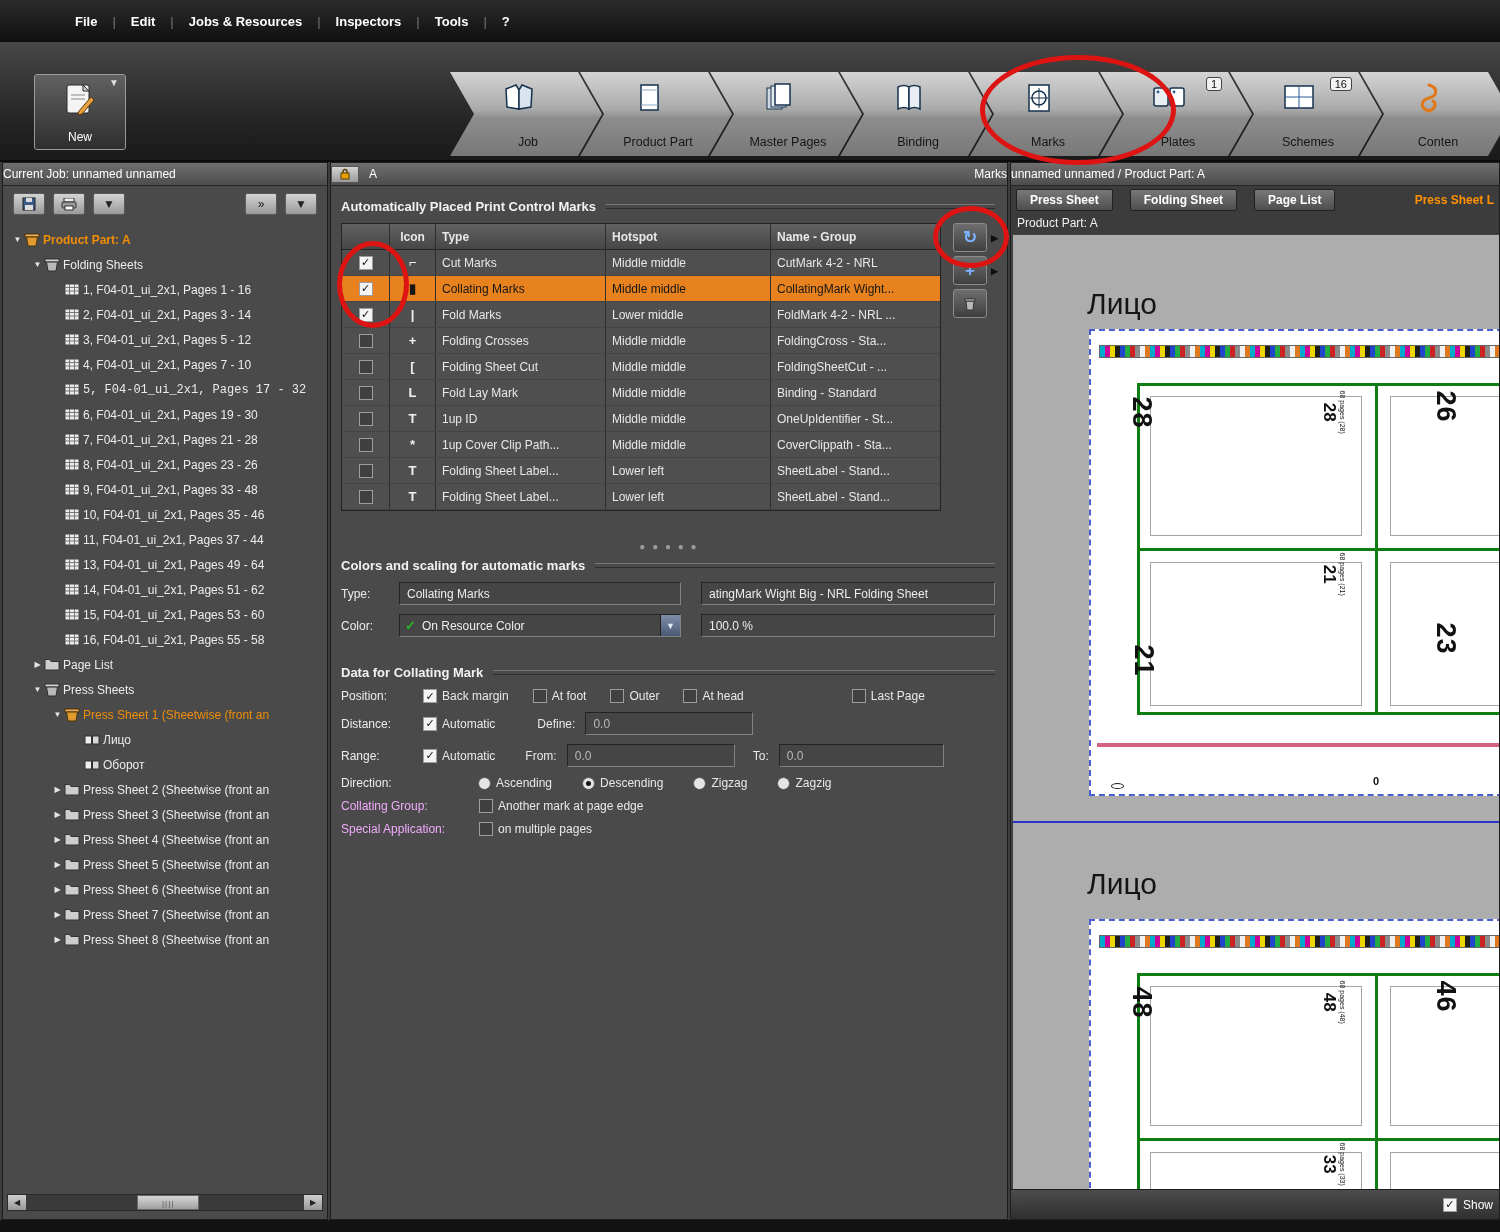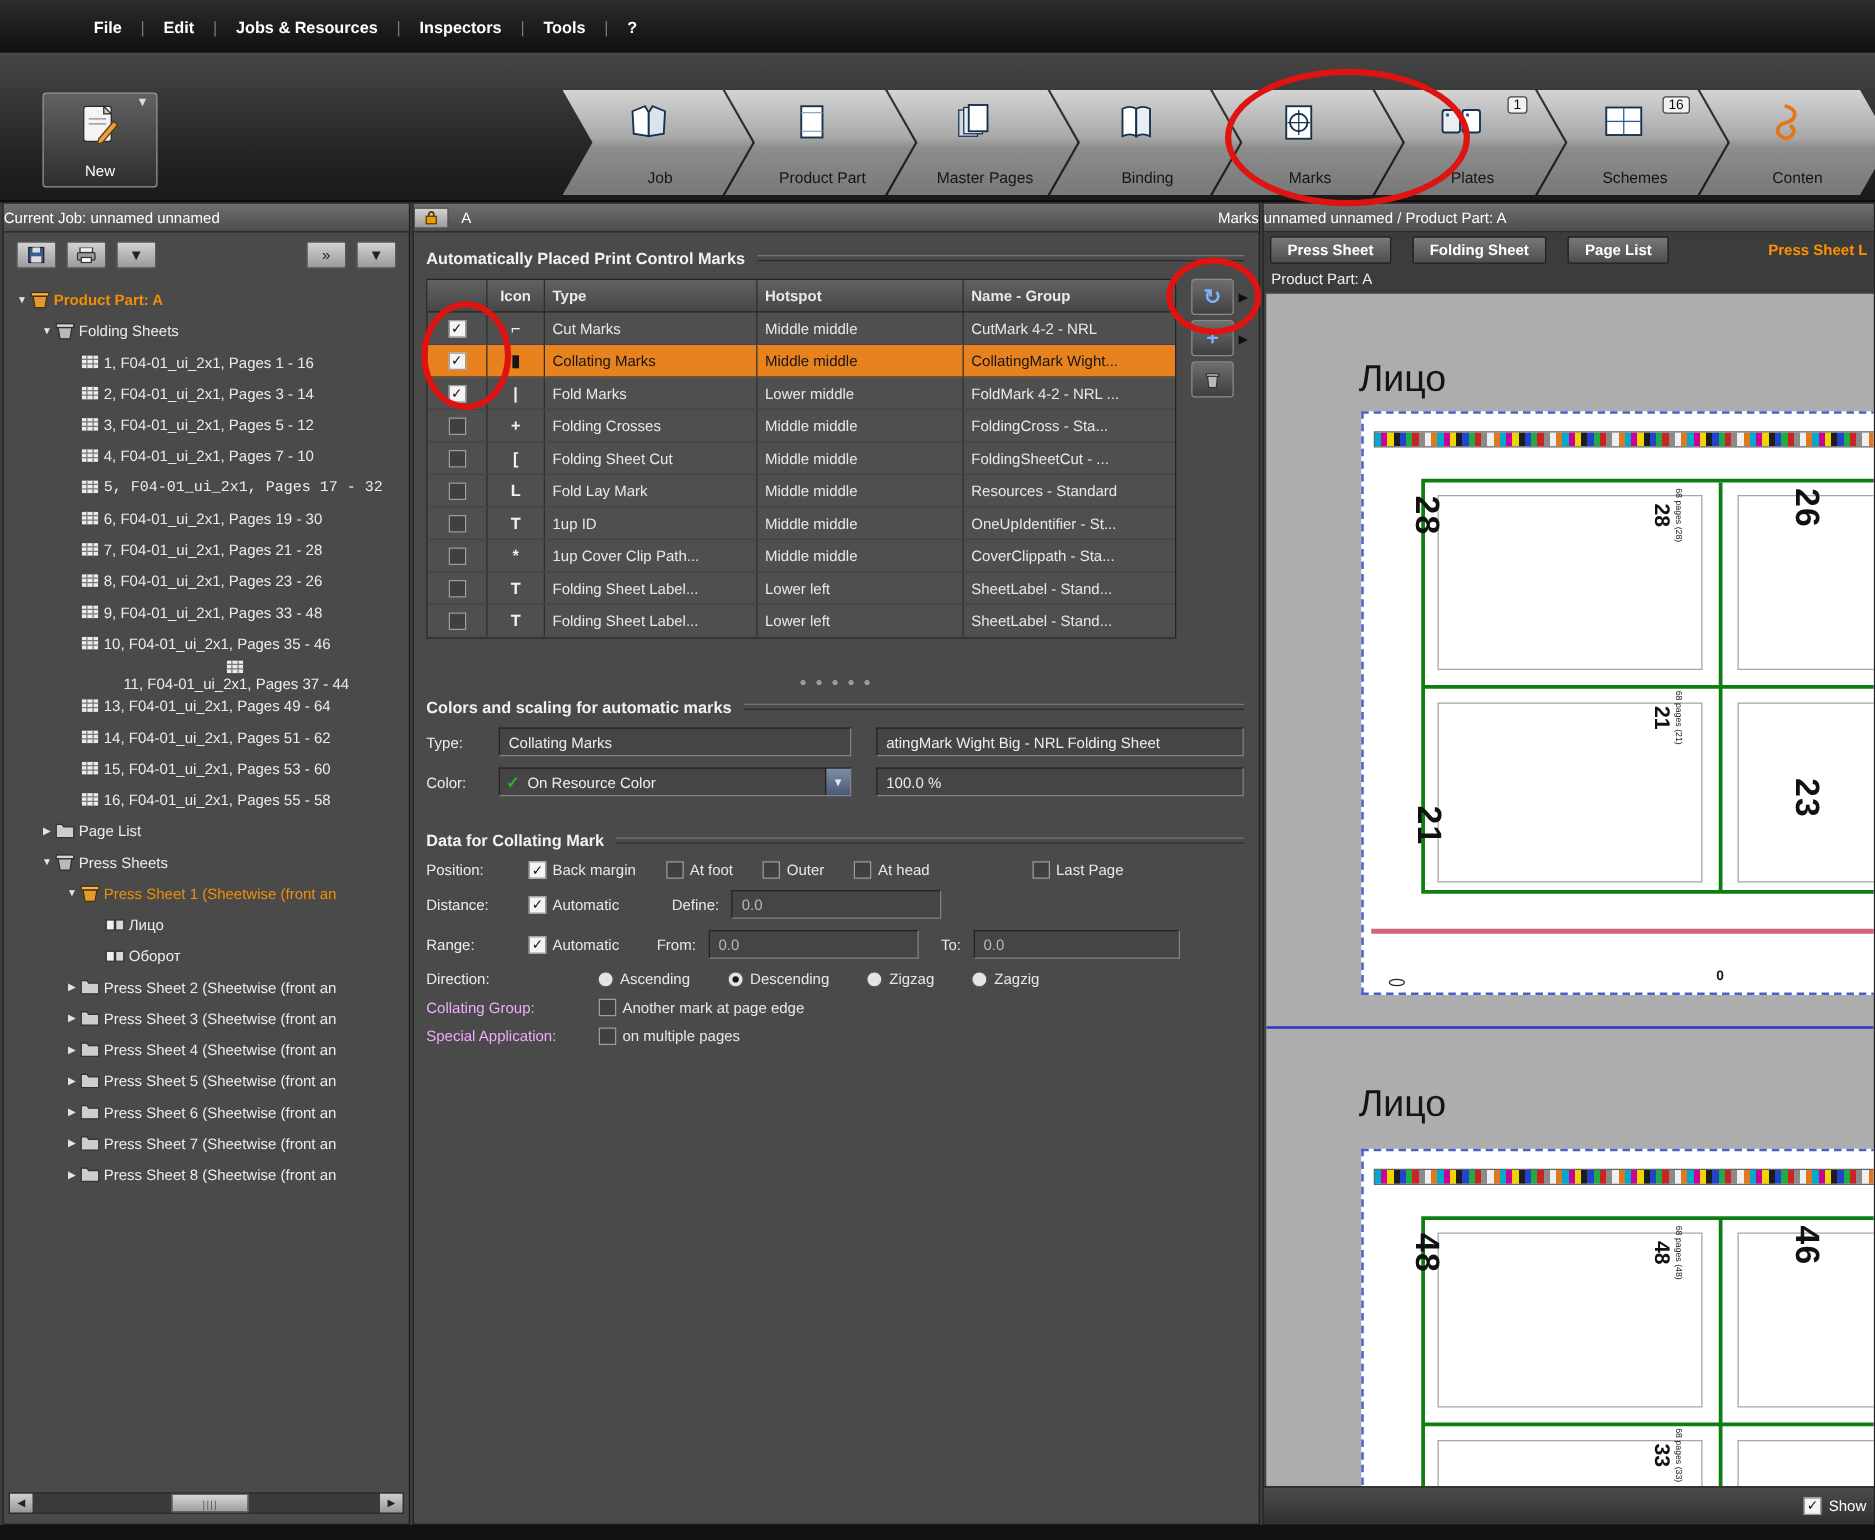--- a/index.html
+++ b/index.html
@@ -113,21 +113,21 @@
   .tb-scale { flex:1; }
   .combo { width:282px; margin-right:20px; display:flex; align-items:center; background:#454545;
     border:1px solid; border-color:#232323 #828282 #828282 #232323; height:23px; padding-left:5px; gap:6px; }
   .combo .check-glyph { color:#27b427; font-weight:bold; font-size:13px; }
   .combo .combo-text { flex:1; font-size:12px; color:#ededed; }
   .combo .combo-arrow { width:20px; height:21px; background:linear-gradient(#7e8ea8,#4a5a74); color:#dfe8f4;
     font-size:9px; display:flex; align-items:center; justify-content:center; border-left:1px solid #222; }
 
   .opt { display:inline-flex; align-items:center; gap:5px; white-space:nowrap; }
   .pos-opts { display:flex; gap:24px; align-items:center; }
-  .pos-opts .opt:last-child { margin-left:58px; }
+  .pos-opts .opt:last-child { margin-left:84px; }
   .dir-opts { display:flex; gap:30px; align-items:center; margin-left:55px; }
   .radio { width:13px; height:13px; border-radius:50%; background:#e4e4e4; border:1px solid #555; position:relative; flex:none; }
   .radio.sel::after { content:""; position:absolute; left:3px; top:3px; width:5px; height:5px; border-radius:50%; background:#161616; }
   .dim { color:#b9b9b9; }
 
   
   .right-panel { left:1010px; width:490px; background:#424242; }
   .rp-tabs { height:28px; display:flex; align-items:center; gap:17px; padding:3px 5px; background:#3c3c3c; }
   .rp-tab { background:linear-gradient(#787878,#4e4e4e); border:1px solid #202020; color:#fff; font-size:12px;
     font-weight:bold; padding:3px 13px; border-radius:2px; white-space:nowrap; }
@@ -443,21 +443,21 @@
           <svg width="16" height="13" viewBox="0 0 16 13">
             <rect x="1" y="1" width="14" height="11" fill="#ececec" stroke="#444"></rect>
             <line x1="1" y1="4.5" x2="15" y2="4.5" stroke="#777"></line>
             <line x1="1" y1="8" x2="15" y2="8" stroke="#777"></line>
             <line x1="5.5" y1="1" x2="5.5" y2="12" stroke="#777"></line>
             <line x1="10.5" y1="1" x2="10.5" y2="12" stroke="#777"></line>
           </svg>
         </span>
         <span class="tree-lbl">10, F04-01_ui_2x1, Pages 35 - 46</span>
       </div>
-      <div class="tree-row" style="padding-left: 48px; flex-direction: column;">
+      <div class="tree-row" style="padding-left: 48px;">
         <span class="tree-exp"></span>
         <span class="tree-ico">
           <svg width="16" height="13" viewBox="0 0 16 13">
             <rect x="1" y="1" width="14" height="11" fill="#ececec" stroke="#444"></rect>
             <line x1="1" y1="4.5" x2="15" y2="4.5" stroke="#777"></line>
             <line x1="1" y1="8" x2="15" y2="8" stroke="#777"></line>
             <line x1="5.5" y1="1" x2="5.5" y2="12" stroke="#777"></line>
             <line x1="10.5" y1="1" x2="10.5" y2="12" stroke="#777"></line>
           </svg>
         </span>
@@ -719,21 +719,21 @@
         </div>
         <div class="trow">
           <div class="c-check">
             <span class="cb"></span>
           </div>
           <div class="c-icon">
             <span class="mark-glyph">L</span>
           </div>
           <div class="c-type">Fold Lay Mark</div>
           <div class="c-hot">Middle middle</div>
-          <div class="c-name">Resources - Standard</div>
+          <div class="c-name">Binding - Standard</div>
         </div>
         <div class="trow">
           <div class="c-check">
             <span class="cb"></span>
           </div>
           <div class="c-icon">
             <span class="mark-glyph">T</span>
           </div>
           <div class="c-type">1up ID</div>
           <div class="c-hot">Middle middle</div>

